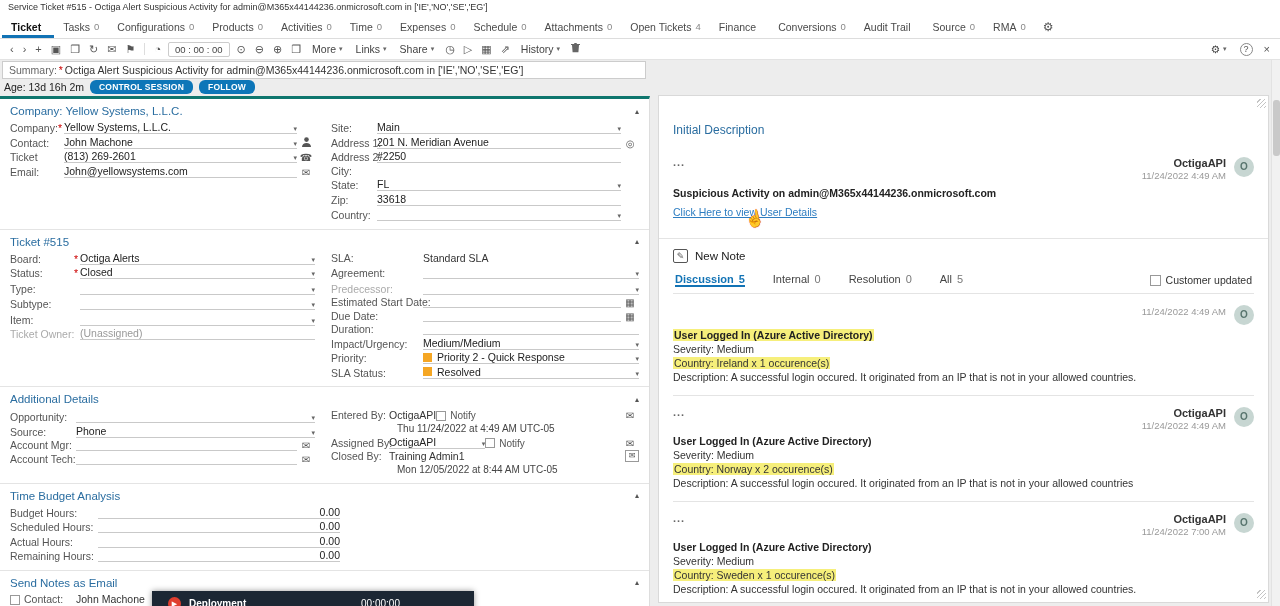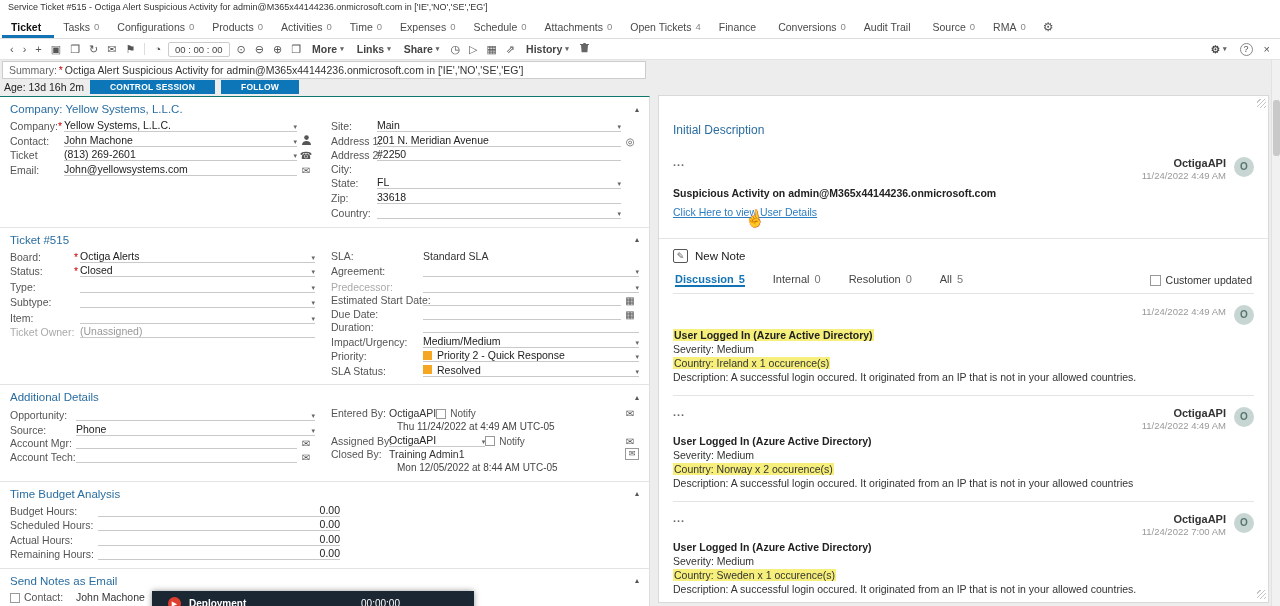--- a/index.html
+++ b/index.html
@@ -10,31 +10,31 @@
   .tabbar { height:24px; background:#fff; border-bottom:1px solid #ddd; display:flex; align-items:stretch; padding-left:2px; }
   .tab { display:flex; align-items:center; gap:4px; padding:0 9px; font-size:10.5px; color:#4a4a4a; cursor:pointer; white-space:nowrap; }
   .tab .cnt { font-size:9.5px; color:#888; }
   .tab.active { color:#111; font-weight:bold; box-shadow:inset 0 -3px 0 #1273b5; }
   .tab-gear { display:flex; align-items:center; padding:0 8px; color:#555; font-size:12px; cursor:pointer; }
   .toolbar { height:21px; background:#fff; border-bottom:1px solid #e3e3e3; display:flex; align-items:center; padding:0 6px; font-size:11px; color:#555; gap:1px; }
   .ti { padding:0 4px; font-size:11px; color:#555; cursor:pointer; line-height:18px; }
   .ti.help { border:1px solid #888; border-radius:50%; width:13px; height:13px; line-height:11px; text-align:center; font-size:9px; padding:0; margin:0 6px; }
   .tsep { width:1px; height:12px; background:#ddd; margin:0 4px; }
   .timer { border:1px solid #ccc; padding:1px 6px; font-size:9.5px; color:#444; border-radius:2px; margin:0 2px; }
-  .tdd { display:flex; align-items:center; gap:3px; padding:0 6px; cursor:pointer; color:#444; font-size:10.5px;font-weight:bold; }
+  .tdd { display:flex; align-items:center; gap:3px; padding:0 6px; cursor:pointer; color:#444; font-size:10.5px; }
   .dcaret { font-size:7px; color:#666; }
   .spacer { flex:1; }
   
   .main { display:flex; height:546px; }
   .left { width:650px; display:flex; flex-direction:column; position:relative; }
   .sumrow { height:18px; background:#fff; border:1px solid #ccc; margin:1px 4px 0 2px; display:flex; align-items:center; padding:0 6px; font-size:10.5px; white-space:nowrap; overflow:hidden; }
   .sumrow .lbl { color:#666; }
   .agerow { height:17px; display:flex; align-items:center; gap:6px; padding:1px 4px 2px 4px; font-size:10.5px; color:#222; }
-  .bluebtn { background:#0d76b8; color:#fff; border:none; font-size:8.5px; font-weight:bold; padding:2px 20px; border-radius:0; cursor:pointer; font-family:"Liberation Sans",sans-serif; letter-spacing:.2px; }
-  .sections { flex:1; background:#fff; border-top:1px solid #0f766e; border-right:1px solid #ddd; overflow:hidden; position:relative; }
+  .bluebtn { background:#0d76b8; color:#fff; border:none; font-size:8.5px; font-weight:bold; padding:2px 9px; border-radius:6px; cursor:pointer; font-family:"Liberation Sans",sans-serif; letter-spacing:.2px; }
+  .sections { flex:1; background:#fff; border-top:3px solid #0f766e; border-right:1px solid #ddd; overflow:hidden; position:relative; }
   .section { border-bottom:1px solid #e4e4e4; padding:3px 10px 6px; position:relative; }
   .sec-head { display:flex; align-items:center; color:#2a6da0; font-size:11.5px; padding:3px 0 4px; }
   .chev { margin-left:auto; color:#555; font-size:8px; cursor:pointer; }
   .cols { display:grid; grid-template-columns:305px 1fr; column-gap:16px; align-items:start; }
   .frow { display:flex; align-items:flex-end; min-height:12px; margin-bottom:1.5px; font-size:10.5px; }
   .flabel { color:#555; flex:0 0 auto; white-space:nowrap; }
   .dis { color:#aaa; }
   .req { color:#c00; width:8px; text-align:center; flex:0 0 8px; }
   .noreq { width:8px; flex:0 0 8px; }
   .w46 { width:46px; flex-basis:46px; } .w62 { width:62px; flex-basis:62px; }

